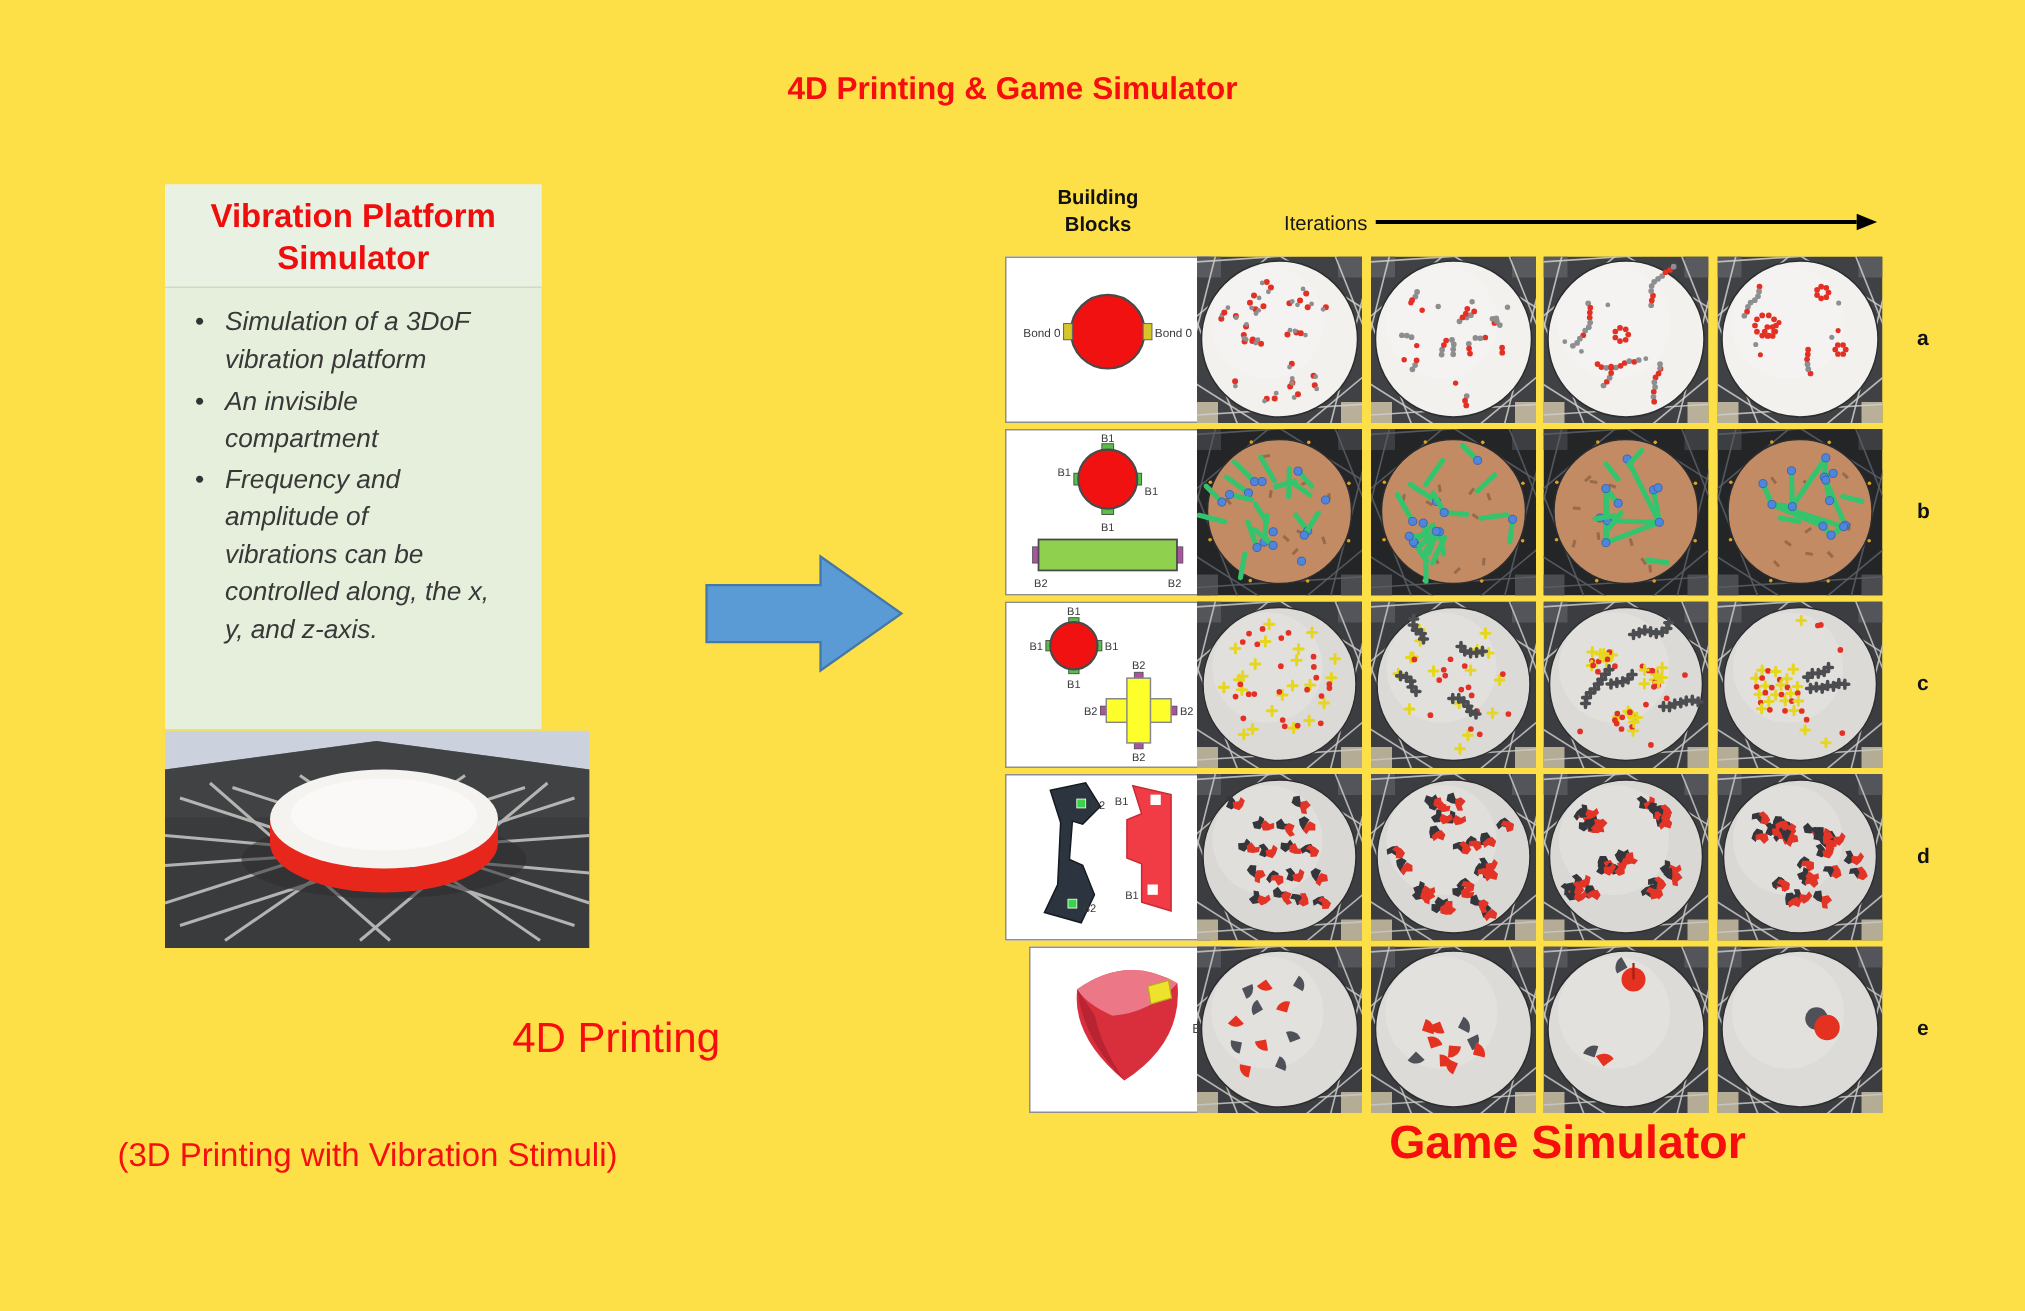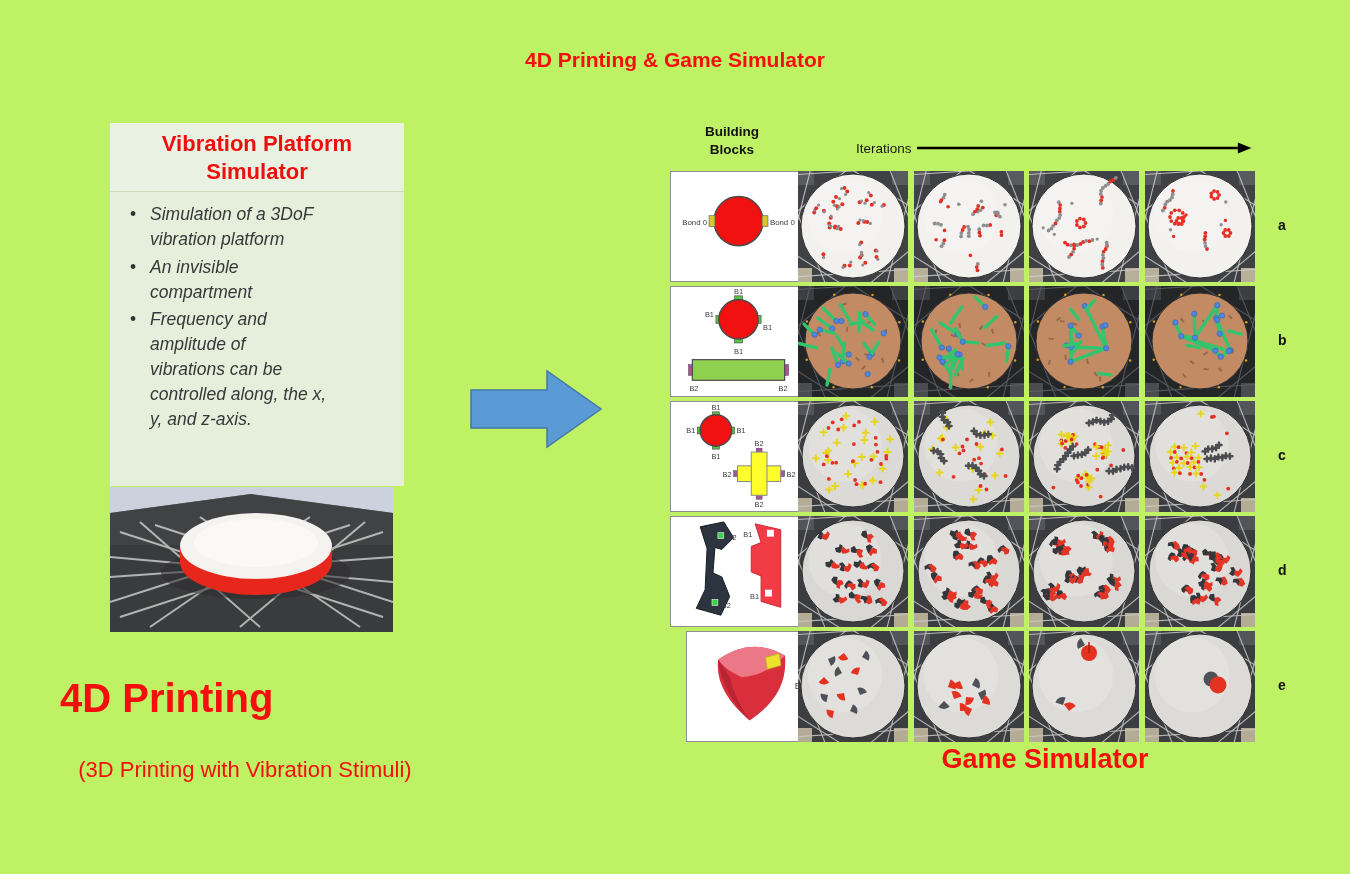--- a/index.html
+++ b/index.html
@@ -1,46 +1,46 @@
 <!DOCTYPE html>
 <html><head>
 <meta charset="utf-8">
 <style>
   html,body{margin:0;padding:0;background:#fff;}
-  .slide{position:relative;width:1350px;height:874px;background:#bef264;overflow:hidden;
+  .slide{position:relative;width:1350px;height:874px;background:#fde047;overflow:hidden;
          font-family:"Liberation Sans",sans-serif;color:#222;}
   .abs{position:absolute;}
   .slide-title{left:0;top:48px;width:1350px;text-align:center;color:#f70d0d;
                font-size:21px;font-weight:bold;}
   
-  .green-box{left:110px;top:123px;width:294px;height:363px;background:#e5efdc;box-sizing:border-box;}
+  .green-box{left:110px;top:123px;width:251px;height:363px;background:#e5efdc;box-sizing:border-box;}
   .green-box-title{padding:7px 14px 6px 14px;text-align:center;color:#ef0e0e;font-weight:bold;
                    font-size:22px;line-height:1.25;border-bottom:1.5px solid #ccdcc0;background:#e9f2e2;}
   ul.bullets{margin:10px 0 0 0;padding:0 10px 0 18px;list-style:none;}
   ul.bullets li{position:relative;padding-left:22px;margin-bottom:3px;font-style:italic;
                 font-size:17.5px;line-height:1.42;color:#383838;white-space:pre-line;}
   ul.bullets li::before{content:"\2022";position:absolute;left:2px;top:0;font-style:normal;color:#333;}
   .platform-img{left:110px;top:487px;width:283px;height:145px;}
-  .caption-title{left:60px;top:676px;width:420px;text-align:left;color:#f70d0d;
-                 font-size:40px;font-weight:bold;}
+  .caption-title{left:60px;top:676px;width:420px;text-align:right;color:#f70d0d;
+                 font-size:28px;font-weight:normal;}
   .caption-sub{left:0px;top:727px;width:490px;text-align:center;color:#f70d0d;font-size:22px;margin-top:30px;}
   .flow-arrow{left:470px;top:368px;width:134px;height:84px;}
   
   .bb-header{left:664px;top:123px;width:136px;text-align:center;font-weight:bold;font-size:13.5px;
              line-height:1.35;color:#111;white-space:pre-line;}
   .iterations{left:856px;top:139px;width:396px;height:18px;display:flex;align-items:center;gap:5px;}
   .iterations .lbl{font-size:13.5px;color:#161616;}
   .iterations svg{flex:1;height:14px;}
   .block-cell{left:670px;width:137px;height:111px;background:#fff;border:1.5px solid #8f8f8f;
               box-sizing:border-box;}
   .block-cell svg{width:100%;height:100%;display:block;}
   svg text{font-family:"Liberation Sans",sans-serif;}
   .row-label{left:1278px;width:24px;font-weight:bold;font-size:14px;color:#111;}
   .game-caption{left:830px;top:744px;width:430px;text-align:center;color:#f70d0d;
-                font-size:27px;font-weight:bold;}
+                font-size:31px;font-weight:bold;}
   .citation{left:90px;top:812px;width:1170px;text-align:center;font-size:15px;line-height:1.6;color:#3b3b3b;}
   .iter-cell{position:absolute;}
 </style>
 </head>
 <body>
 
 <div class="slide">
 
   <div class="abs slide-title">4D Printing &amp; Game Simulator</div>
 

